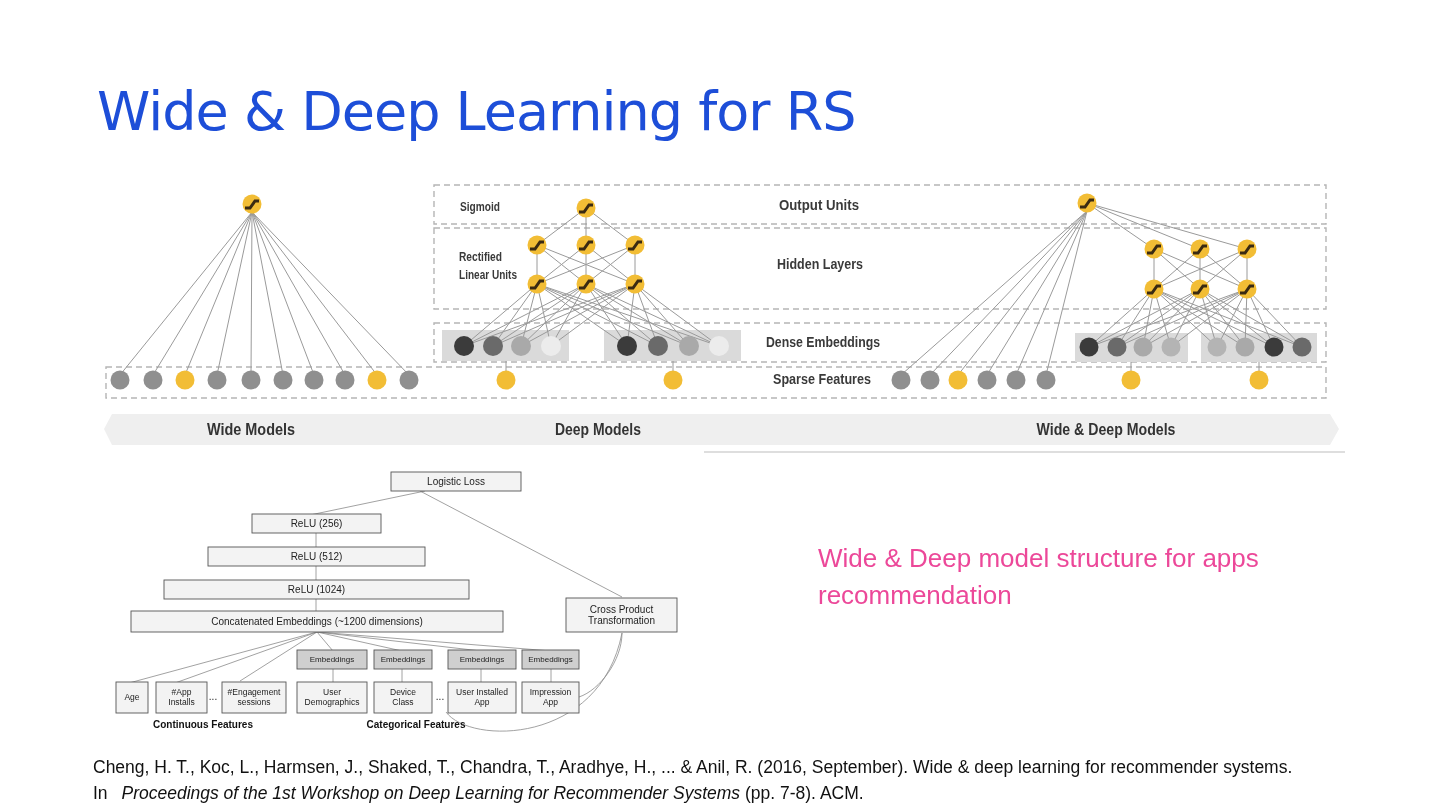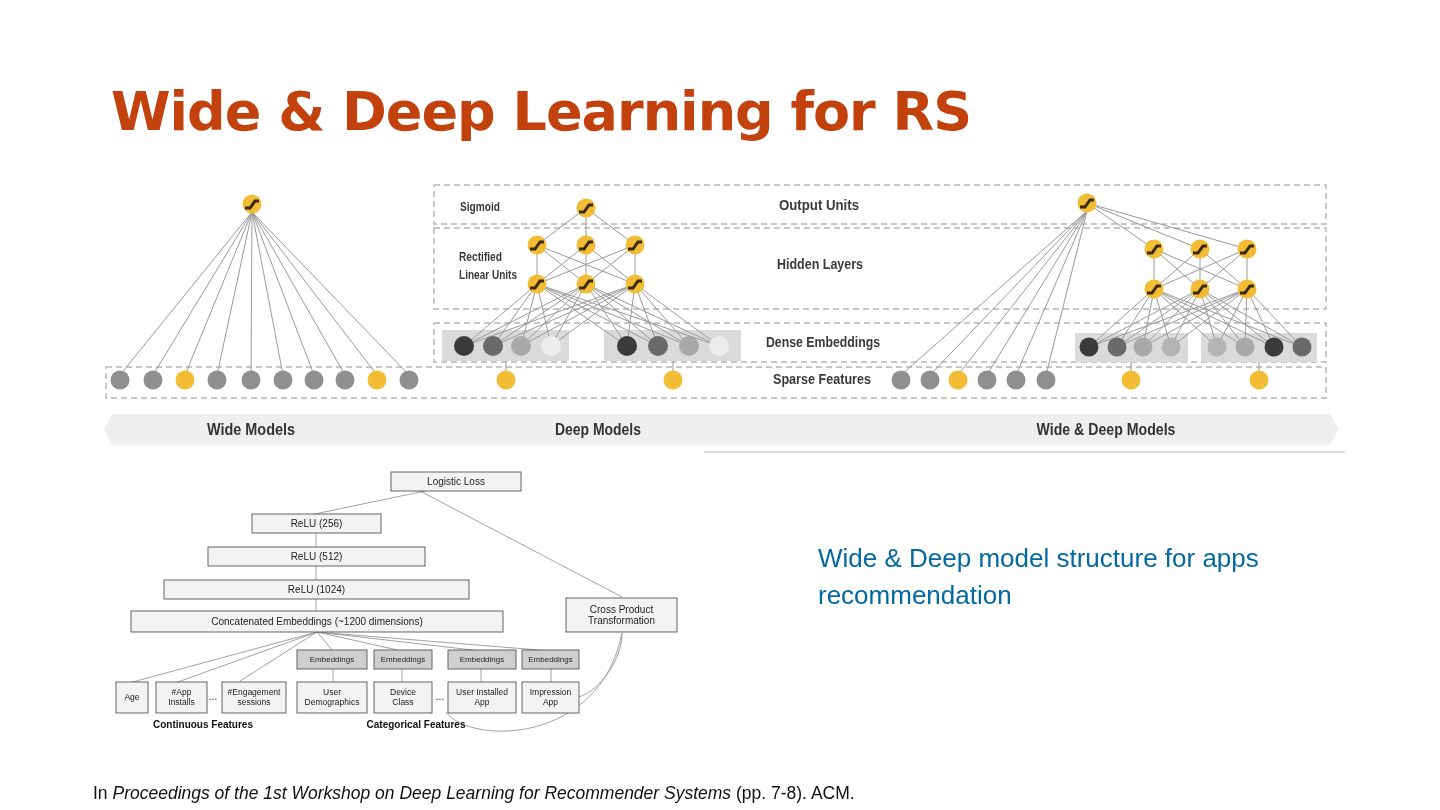--- a/index.html
+++ b/index.html
@@ -1,22 +1,22 @@
 <!DOCTYPE html>
 <html><head>
 <meta charset="utf-8">
 <style>
   html, body { margin: 0; padding: 0; background: #ffffff; }
   body { width: 1440px; height: 810px; position: relative; overflow: hidden; font-family: "Liberation Sans", sans-serif; color: #000; }
-  .slide-title { position: absolute; left: 111px; top: 80px; font-family: "DejaVu Sans", sans-serif; font-weight: 700; font-size: 54px; letter-spacing: -1px; color: #c2410c; margin: 0; line-height: 1.2; }
+  .slide-title { position: absolute; left: 97px; top: 80px; font-family: "DejaVu Sans", sans-serif; font-weight: 400; font-size: 54px; letter-spacing: -1px; color: #1d4ed8; margin: 0; line-height: 1.2; }
   #top-diagram { position: absolute; left: 0; top: 0; }
   #bottom-diagram { position: absolute; left: 0; top: 0; }
-  .caption { position: absolute; left: 818px; top: 540px; font-family: "Liberation Sans", sans-serif; font-size: 26px; line-height: 37px; color: #0369a1; width: 460px; }
+  .caption { position: absolute; left: 818px; top: 540px; font-family: "Liberation Sans", sans-serif; font-size: 26px; line-height: 37px; color: #ec4899; width: 460px; }
   .citation { position: absolute; left: 93px; top: 754px; font-family: "Liberation Sans", sans-serif; font-size: 17.5px; line-height: 26px; color: #111; width: 1320px; }
-  .citation em { font-style: italic; }
+  .citation em { font-style: italic; margin-left: 9px; }
 </style>
 </head>
 <body>
 
 <h1 class="slide-title">Wide &amp; Deep Learning for RS</h1>
 
 <svg id="top-diagram" width="1440" height="460" xmlns="http://www.w3.org/2000/svg">
   <g id="td-frames">
       <rect x="434" y="185" width="892" height="39" fill="none" stroke="#b5b5b5" stroke-width="1.4" stroke-dasharray="6 4"></rect>
       <rect x="434" y="228" width="892" height="81" fill="none" stroke="#b5b5b5" stroke-width="1.4" stroke-dasharray="6 4"></rect>
@@ -337,15 +337,15 @@
       <text x="213" y="700" font-family="&quot;Liberation Sans&quot;, sans-serif" font-size="10" text-anchor="middle" fill="#222">...</text>
       <text x="440" y="700" font-family="&quot;Liberation Sans&quot;, sans-serif" font-size="10" text-anchor="middle" fill="#222">...</text>
       <text x="203" y="728" font-family="&quot;Liberation Sans&quot;, sans-serif" font-size="10" font-weight="bold" text-anchor="middle" fill="#111">Continuous Features</text>
       <text x="416" y="728" font-family="&quot;Liberation Sans&quot;, sans-serif" font-size="10" font-weight="bold" text-anchor="middle" fill="#111">Categorical Features</text>
     </g>
 </svg>
 
 <div class="caption">Wide &amp; Deep model structure for apps recommendation</div>
 
 <div class="citation">
-  <br>
+  <span>Cheng, H. T., Koc, L., Harmsen, J., Shaked, T., Chandra, T., Aradhye, H., ... &amp; Anil, R. (2016, September). Wide &amp; deep learning for recommender systems.</span><br>
   <span>In </span><em>Proceedings of the 1st Workshop on Deep Learning for Recommender Systems</em><span> (pp. 7-8). ACM.</span>
 </div>
 
 </body></html>

